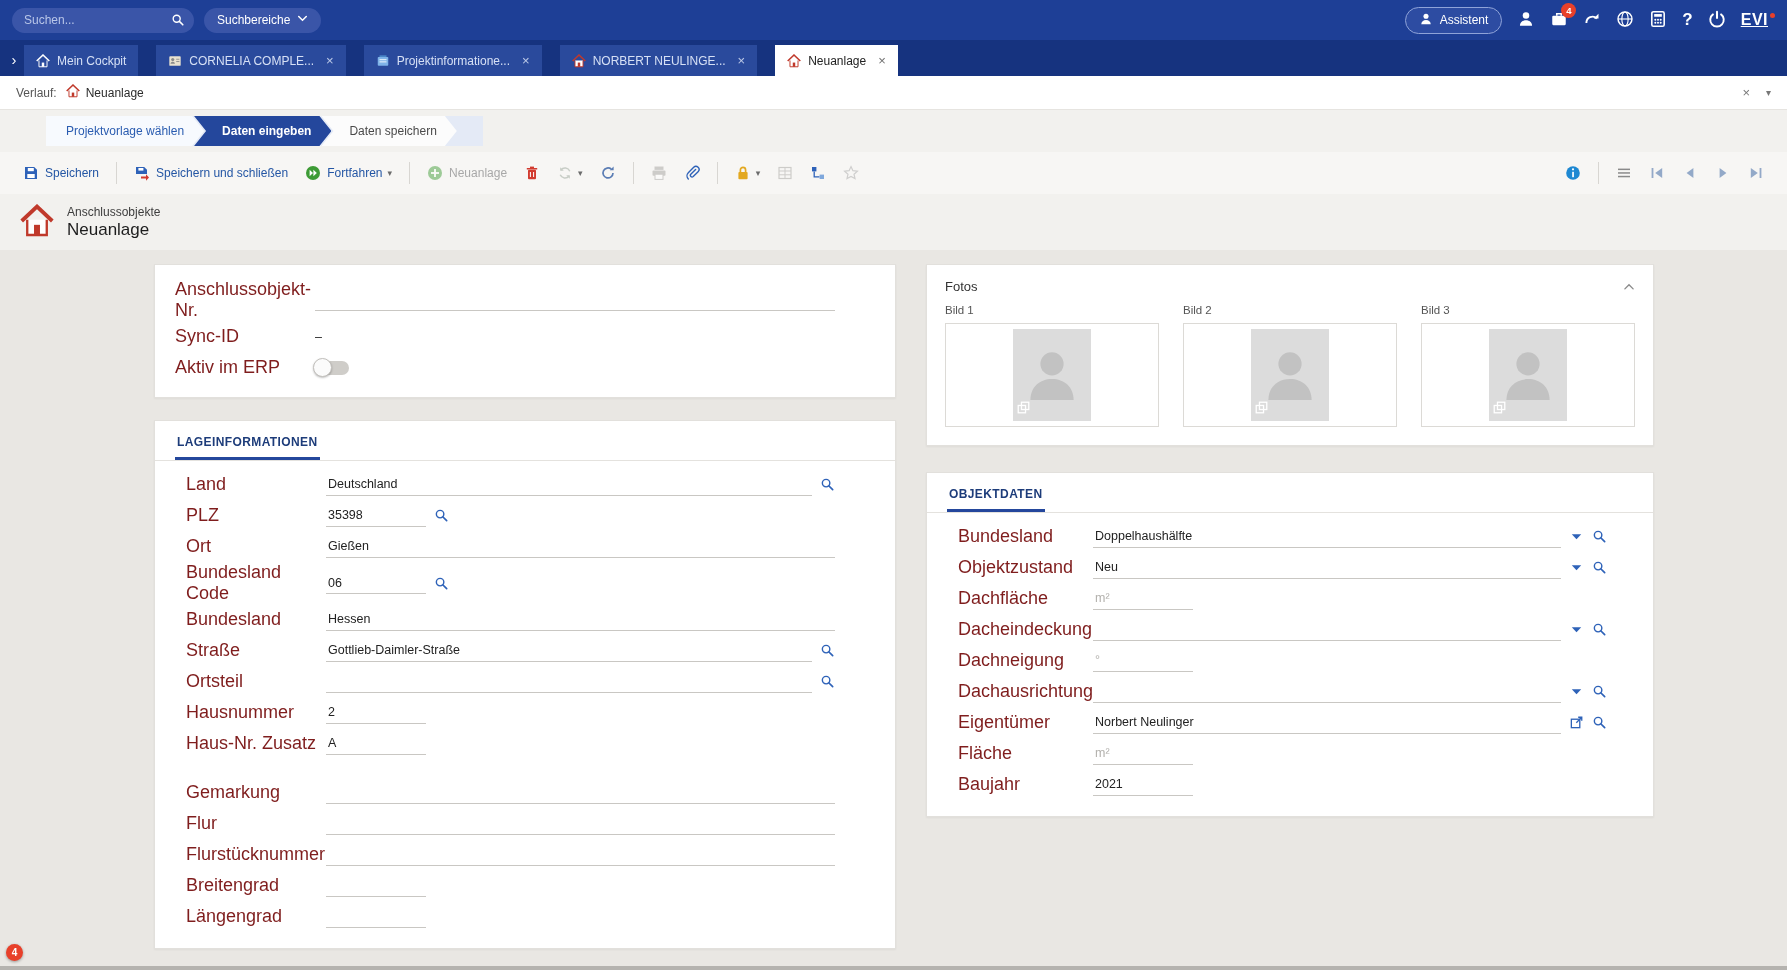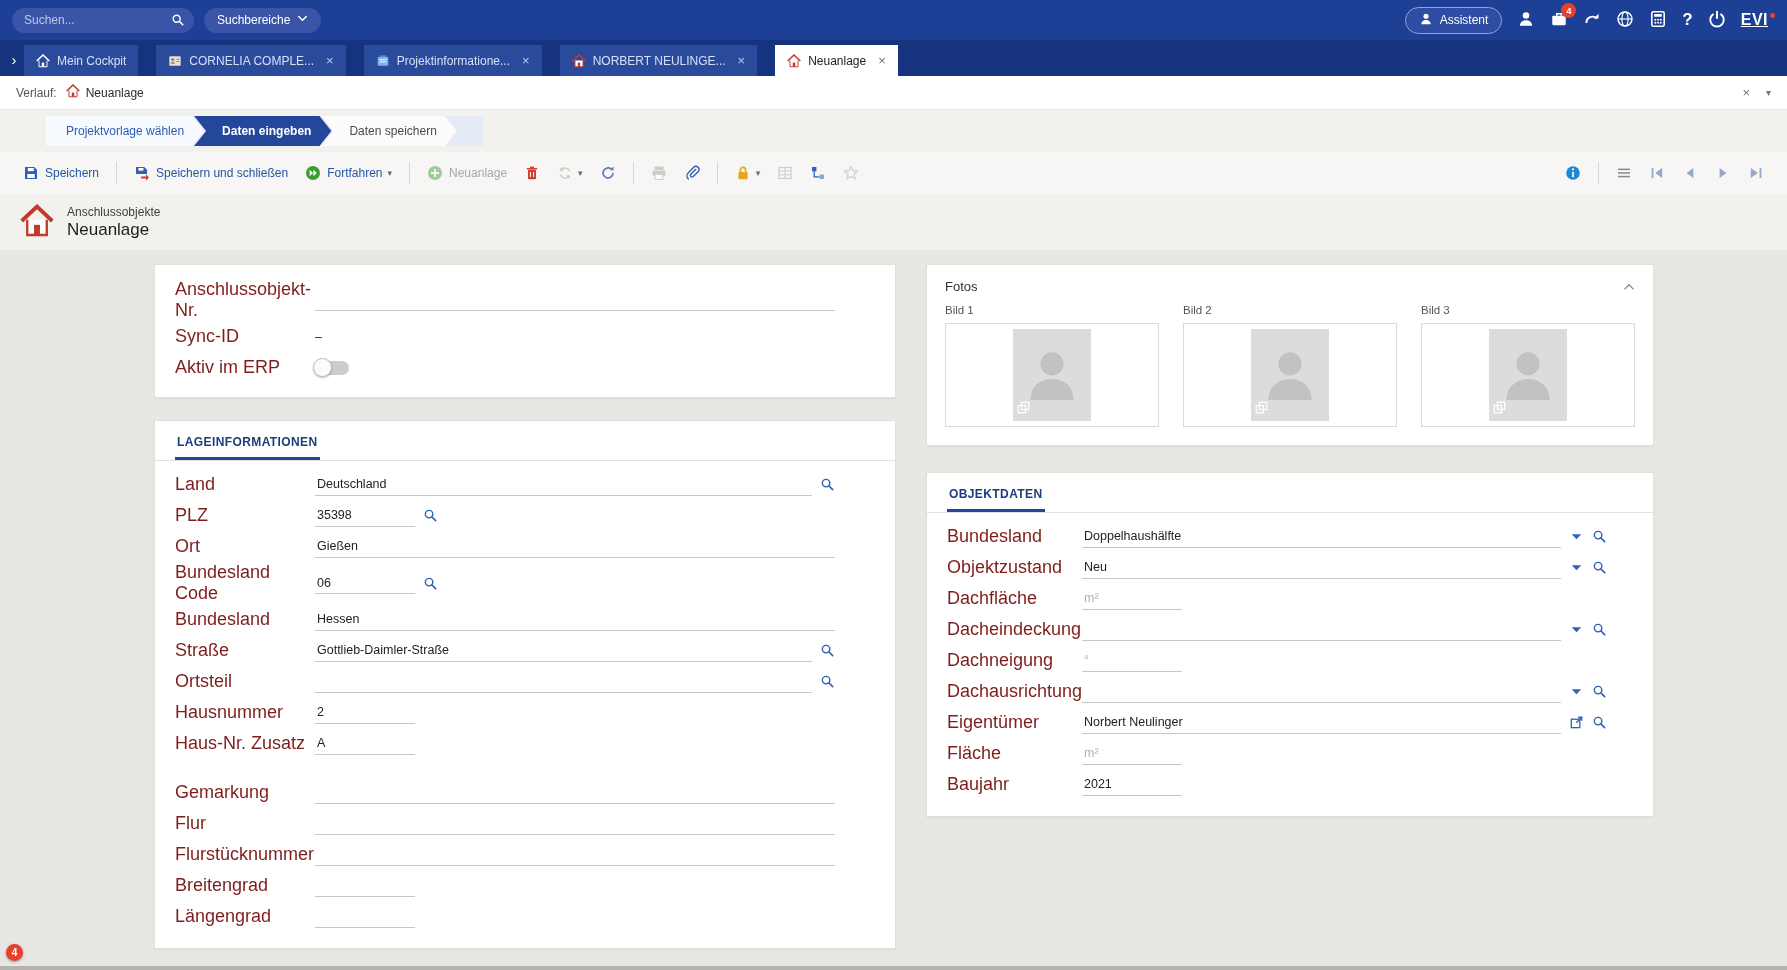--- a/index.html
+++ b/index.html
@@ -64,21 +64,21 @@
 
   
   .content { height:714px; padding:14px 0 0 154px; display:flex; gap:30px; background:#e9e7e3; overflow:hidden; }
   .col-left { width:742px; display:flex; flex-direction:column; gap:22px; }
   .col-right { width:728px; display:flex; flex-direction:column; gap:26px; }
   .card { background:#fff; border:1px solid #e2e0dc; box-shadow:0 1px 2px rgba(0,0,0,.05); }
   .card.pad { padding:14px 20px; }
 
   .sec-head { border-bottom:1px solid #e4e2de; padding:0 20px; height:40px; display:flex; align-items:flex-end; }
   .sec-tab { display:inline-block; padding:0 2px 8px; border-bottom:3px solid #24479c; color:#1d3c7a; font-weight:bold; font-size:12px; letter-spacing:.4px; cursor:pointer; }
-  .sec-body { padding:8px 20px 16px; }
+  .sec-body { padding:8px 20px 16px;margin-left:11px; }
 
   .frow { display:flex; align-items:center; min-height:31px; }
   .flabel { width:140px; color:#7f1d1d; flex-shrink:0; font-size:18px; }
   .fvalue { flex:1; display:flex; align-items:center; gap:8px; margin-right:40px; }
   .objekt .flabel { width:135px; }
   .objekt .fvalue { margin-right:26px; }
   .line-input { border:none; border-bottom:1px solid #c9c7c3; background:transparent; height:22px; font-size:12.5px; color:#222; padding:0 2px; outline:none; font-family:inherit; }
   .line-input.wide { flex:1; }
   .line-input.narrow { width:100px; flex:none; }
   .line-input::placeholder { color:#b3b1ad; }

